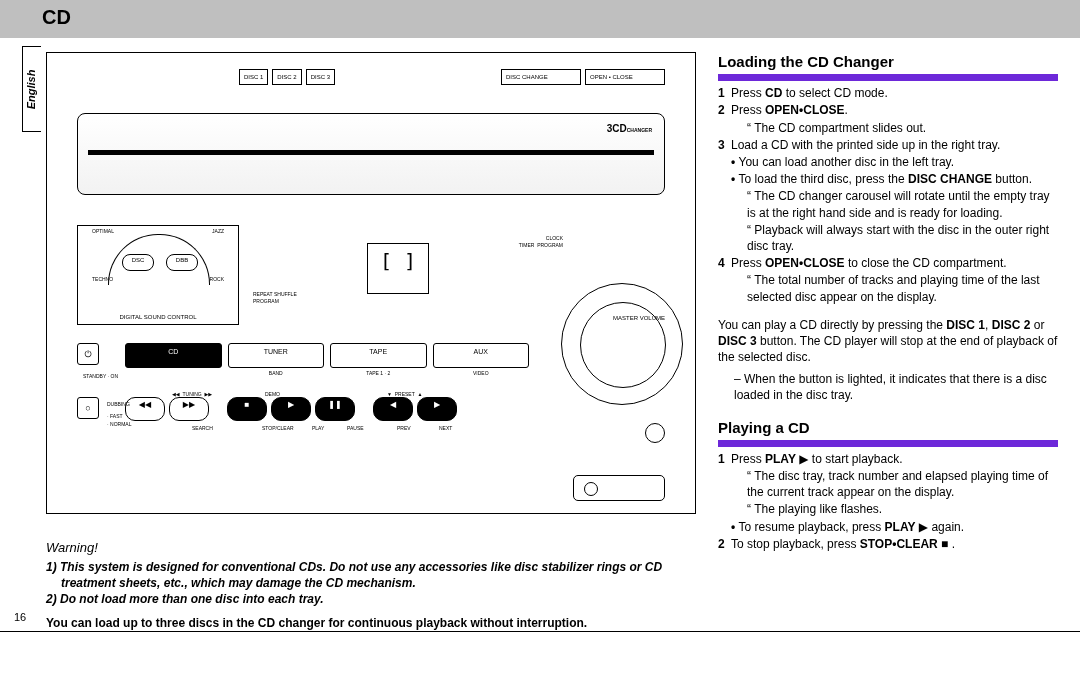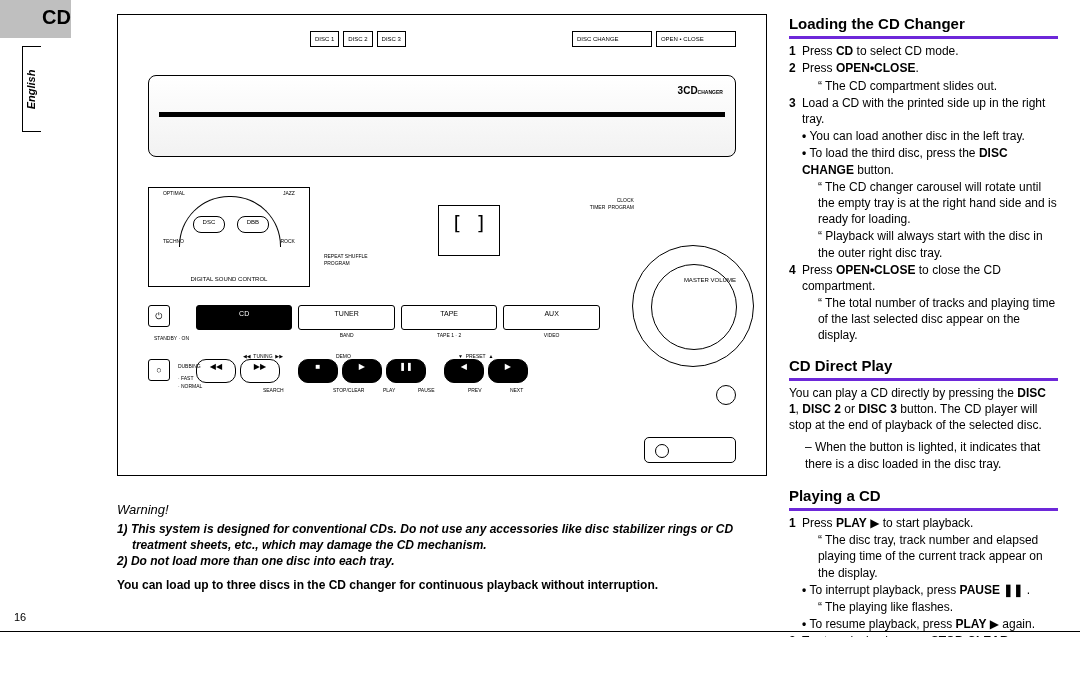--- a/index.html
+++ b/index.html
@@ -1,23 +1,23 @@
 <!DOCTYPE html>
 <html><head>
 <meta charset="utf-8">
 <style>
   body{font-family:Arial,Helvetica,sans-serif;margin:0;color:#000;background:#fff;font-size:12px;line-height:1.35}
-  .page{width:1080px;height:637px;position:relative;display:flex;flex-direction:row}
+  .page{width:1080px;height:637px;position:relative;display:flex;flex-direction:column}
   .header{background:#bfbfbf;height:34px;padding:4px 0 0 42px;font-weight:bold;font-size:20px}
   .tab{position:absolute;left:22px;top:46px;width:18px;height:84px;border:1px solid #000;border-right:none;display:flex;align-items:center;justify-content:center}
   .tab span{transform:rotate(-90deg);font-weight:bold;font-style:italic;font-size:11px}
   .cols{display:flex;padding:14px 20px 0 46px;gap:22px;flex:1}
   .left{width:650px}
   .right{flex:1;padding-right:2px}
-  h2{font-size:15px;font-weight:bold;margin:0 0 4px;border-bottom:3px solid #6d28d9;padding-bottom:2px}
+  h2{font-size:15px;font-weight:bold;margin:0 0 4px;border-bottom:7px solid #6d28d9;padding-bottom:2px}
   .instr{margin:0 0 12px 0;padding-left:0}
   .instr li{list-style:none;display:flex;margin:0 0 1px 0}
   .instr li .n{width:13px;font-weight:bold;flex-shrink:0}
   .instr li .t{flex:1}
   .bull::before{content:"• ";font-weight:bold}
   .quo::before{content:"\201C  "}
   .quo{padding-left:16px}
   .dash::before{content:"–  "}
   .dash{padding-left:16px;display:block;margin-top:6px}
   b{font-weight:bold}
@@ -193,42 +193,37 @@
         <li>
             <span class="n">4</span>
             <span class="t"><span>Press </span><b>OPEN•CLOSE</b><span> to close the CD compartment.</span></span>
           </li>
         <li>
             <span class="n"></span>
             <span class="t quo">The total number of tracks and playing time of the last selected disc appear on the display.</span>
           </li>
       </ul>
 
-      <h2>CD Direct Play</h2>
       <div>
         <span>You can play a CD directly by pressing the </span><b>DISC 1</b><span>, </span><b>DISC 2</b><span> or </span><b>DISC 3</b><span> button. The CD player will stop at the end of playback of the selected disc.</span>
         <span class="dash">When the button is lighted, it indicates that there is a disc loaded in the disc tray.</span>
       </div>
 
       <h2 style="margin-top:14px">Playing a CD</h2>
       <ul class="instr">
         <li>
             <span class="n">1</span>
             <span class="t"><span>Press </span><b>PLAY</b><span>  ▶  to start playback.</span></span>
           </li>
         <li>
             <span class="n"></span>
             <span class="t quo">The disc tray, track number and elapsed playing time of the current track appear on the display.</span>
           </li>
         <li>
             <span class="n"></span>
-            <span class="t bull"><span>To interrupt playback, press </span><b>PAUSE</b><span> </span><b>❚❚</b><span> .</span></span>
-          </li>
-        <li>
-            <span class="n"></span>
             <span class="t quo">The playing like flashes.</span>
           </li>
         <li>
             <span class="n"></span>
             <span class="t bull"><span>To resume playback, press </span><b>PLAY</b><span>  ▶  again.</span></span>
           </li>
         <li>
             <span class="n">2</span>
             <span class="t"><span>To stop playback, press </span><b>STOP•CLEAR</b><span>  ■ .</span></span>
           </li>

